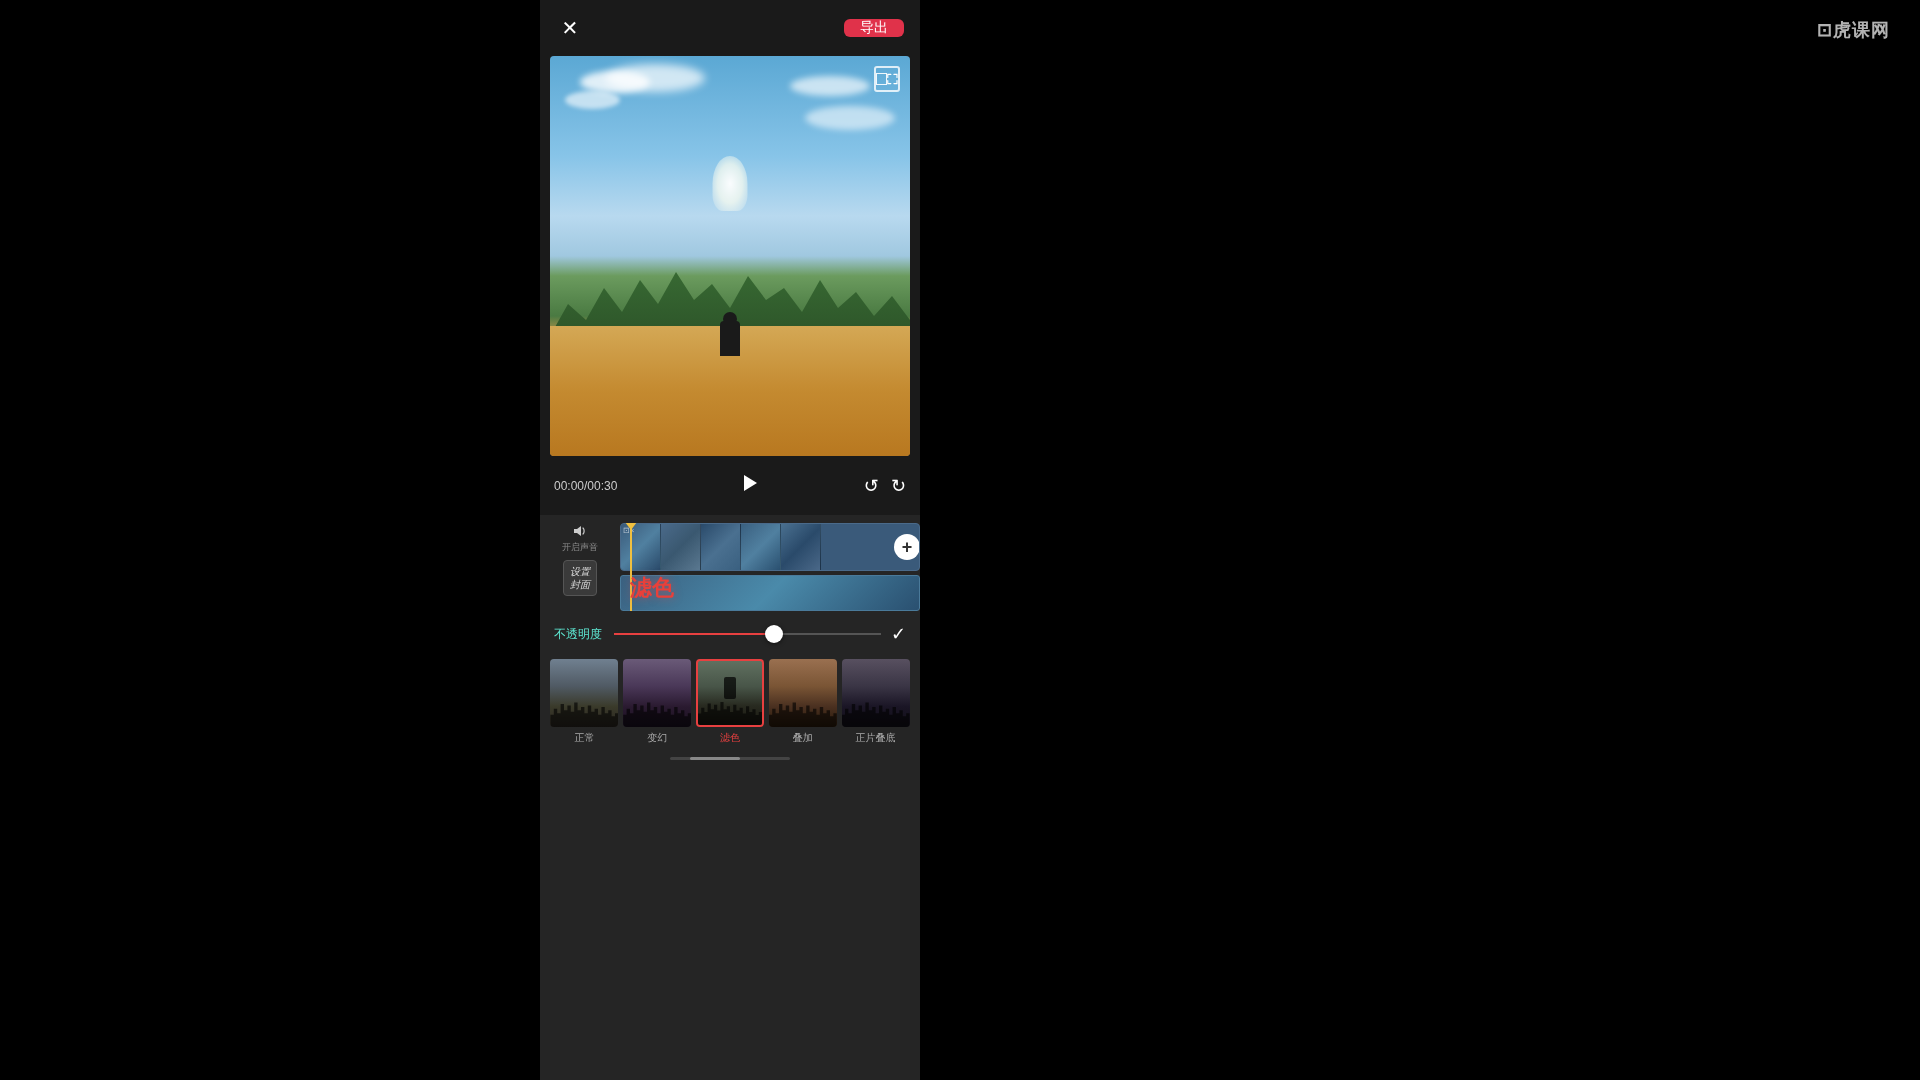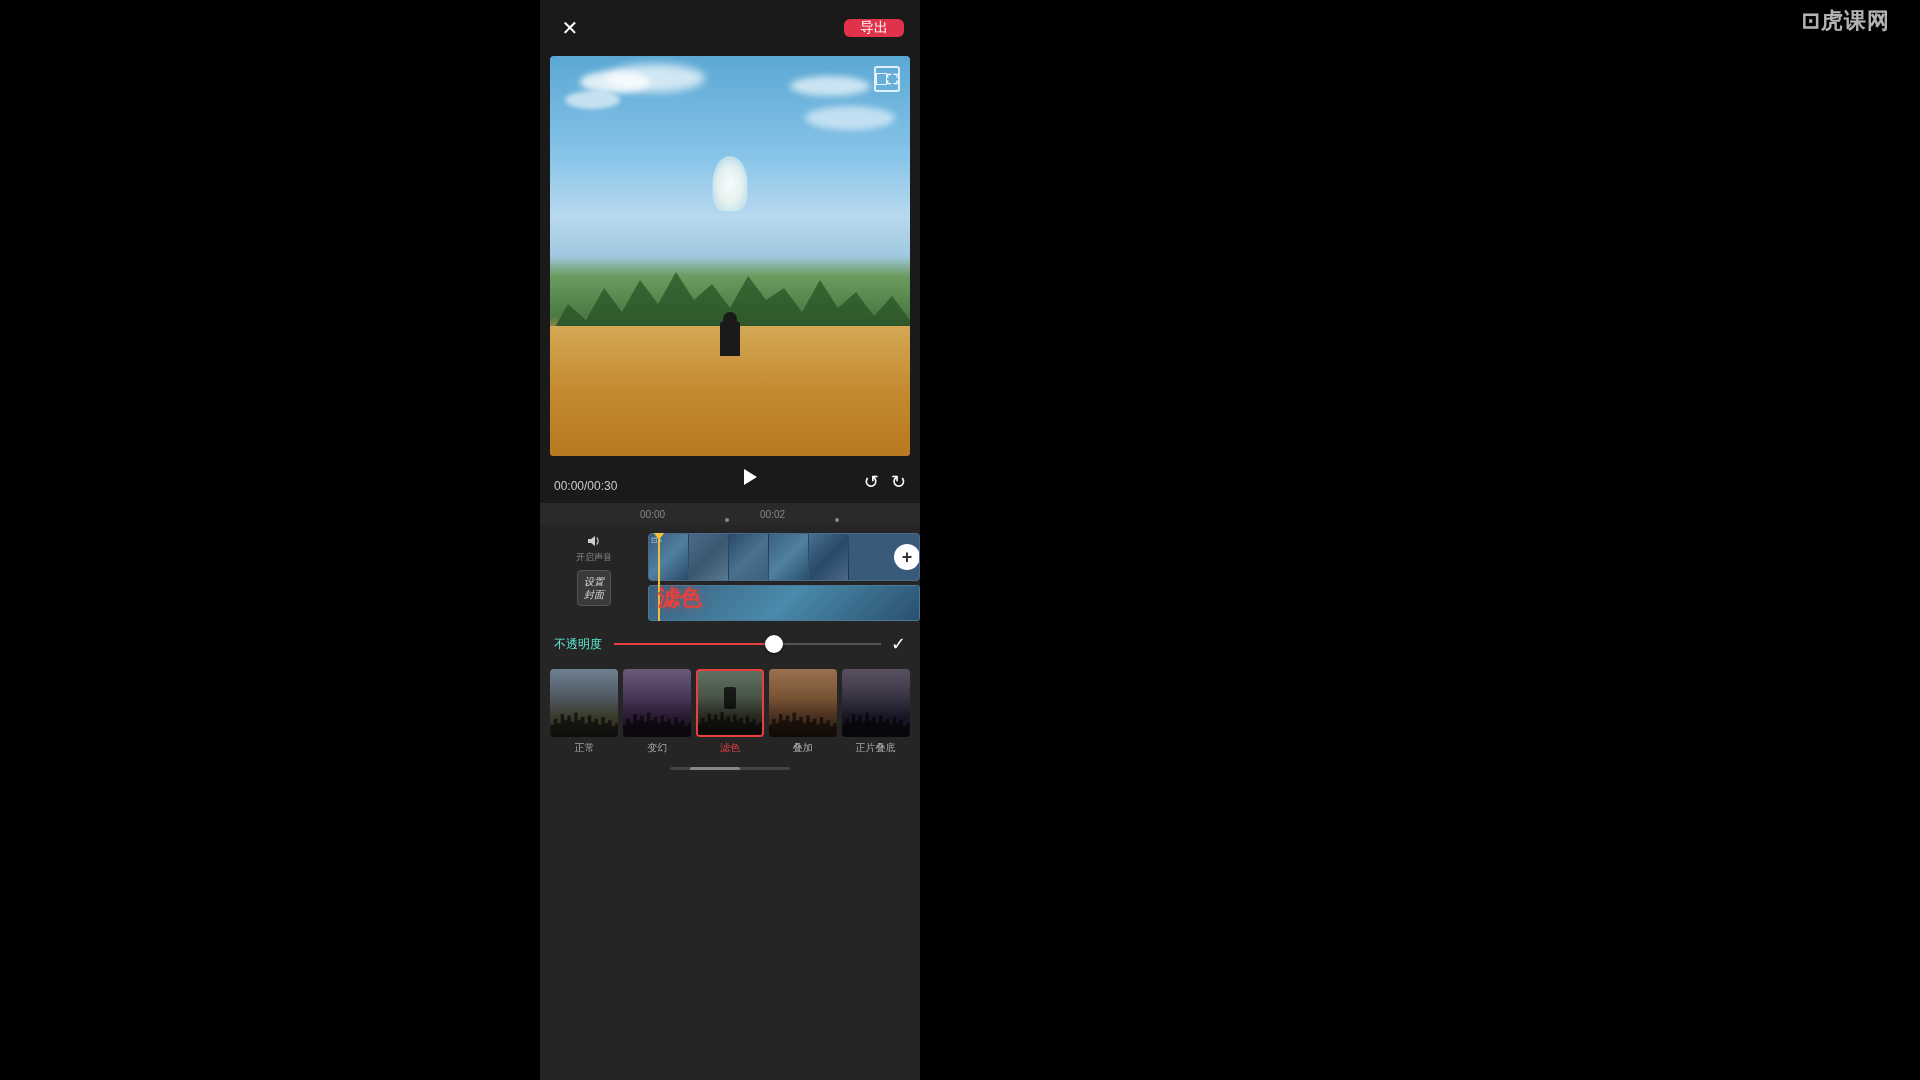--- a/index.html
+++ b/index.html
@@ -8,24 +8,24 @@
       height: 1080px;
       background: #000;
       font-family: 'PingFang SC', 'Microsoft YaHei', sans-serif;
       overflow: hidden;
       position: relative;
     }
 
     
     .watermark {
       position: absolute;
-      top: 6px;
+      top: 18px;
       right: 30px;
       color: rgba(255,255,255,0.7);
-      font-size: 22px;
+      font-size: 18px;
       font-weight: bold;
       letter-spacing: 1px;
       z-index: 100;
     }
 
     
     .app-container {
       position: absolute;
       left: 540px;
       top: 0;
@@ -171,22 +171,22 @@
     .fullscreen-icon::before {
       content: '';
       width: 12px;
       height: 10px;
       border: 1.5px solid rgba(255,255,255,0.9);
     }
 
     
     .controls-bar {
       display: flex;
-      align-items: flex-end;
-      padding: 10px 14px;
+      align-items: center;
+      padding: 16px 14px;
       background: #1a1a1a;
       gap: 12px;
     }
 
     .time-display {
       color: #ccc;
       font-size: 12px;
       min-width: 80px;
     }
 
@@ -243,21 +243,21 @@
 
     .timeline-content {
       display: flex;
       align-items: flex-start;
       padding: 8px 0;
       position: relative;
       height: 100px;
     }
 
     .timeline-left-controls {
-      width: 108px;
+      width: 80px;
       display: flex;
       flex-direction: column;
       align-items: center;
       justify-content: center;
       gap: 6px;
       flex-shrink: 0;
     }
 
     .volume-btn {
       color: #ccc;
@@ -586,29 +586,20 @@
           <polygon points="6,3 19,11 6,19" fill="white"></polygon>
         </svg>
       </button>
     </div>
     <button class="ctrl-btn" style="font-size:18px;">↺</button>
     <button class="ctrl-btn" style="font-size:18px;">↻</button>
   </div>
 
   <div class="timeline-section">
 
-    <div class="timeline-ruler">
-      <div class="ruler-offset"></div>
-      <div class="ruler-marks">
-        <span class="ruler-mark" style="left:0px;">00:00</span>
-        <span class="ruler-mark" style="left:120px;">00:02</span>
-        <span style="position:absolute;left:85px;top:4px;width:4px;height:4px;background:#888;border-radius:50%;"></span>
-        <span style="position:absolute;left:195px;top:4px;width:4px;height:4px;background:#888;border-radius:50%;"></span>
-      </div>
-    </div>
 
     <div class="timeline-content">
 
       <div class="timeline-left-controls">
         <div class="volume-btn">
           <svg width="16" height="16" viewBox="0 0 16 16" fill="none">
             <path d="M2 6H5L9 3V13L5 10H2V6Z" fill="#ccc"></path>
             <path d="M11 5C12.5 6.2 12.5 9.8 11 11" stroke="#ccc" stroke-width="1.2" stroke-linecap="round" fill="none"></path>
           </svg>
           <span class="volume-label">开启声音</span>

